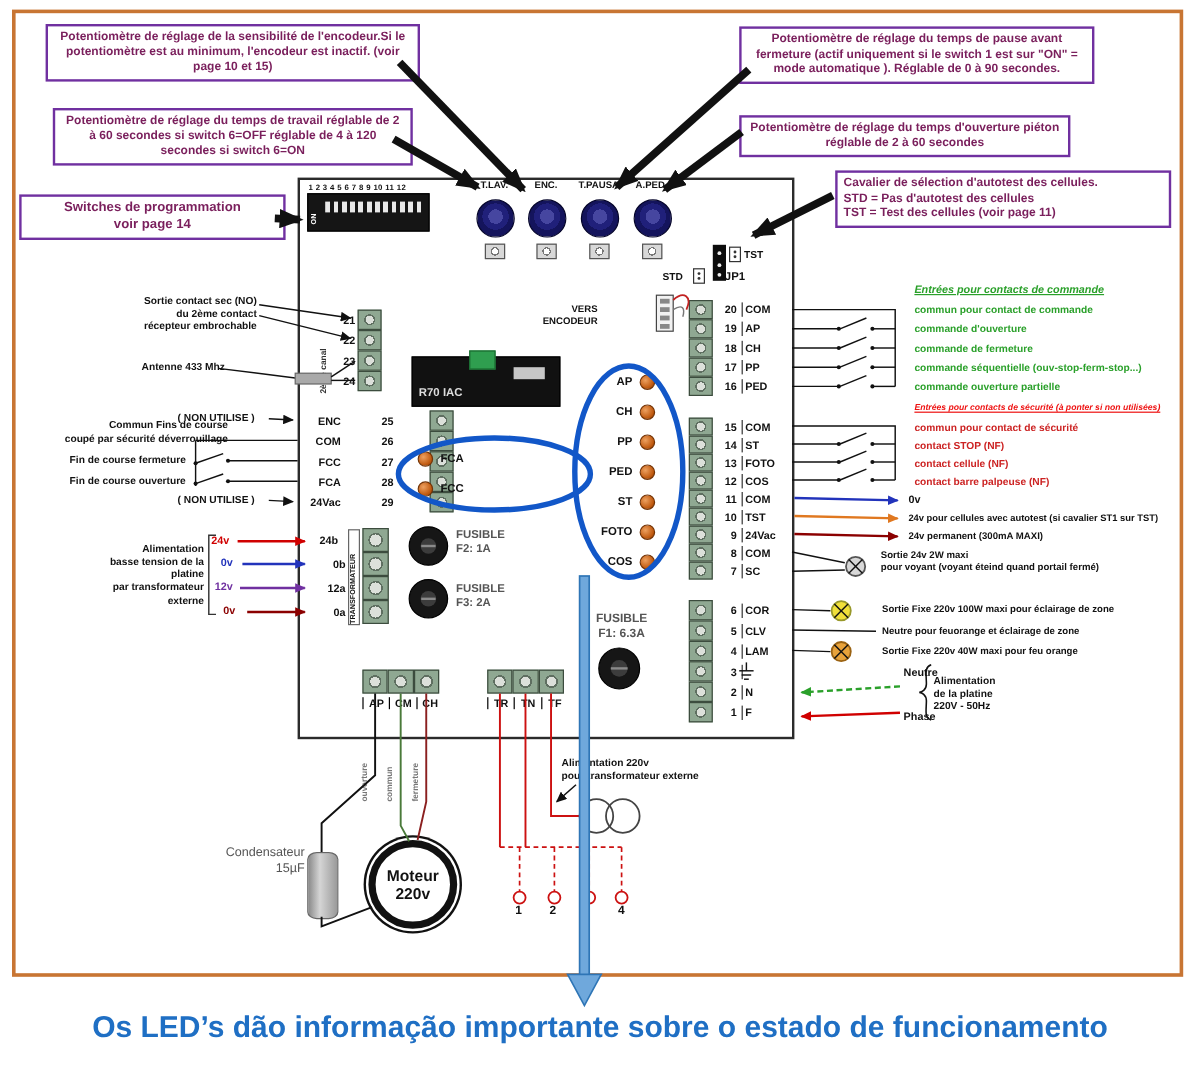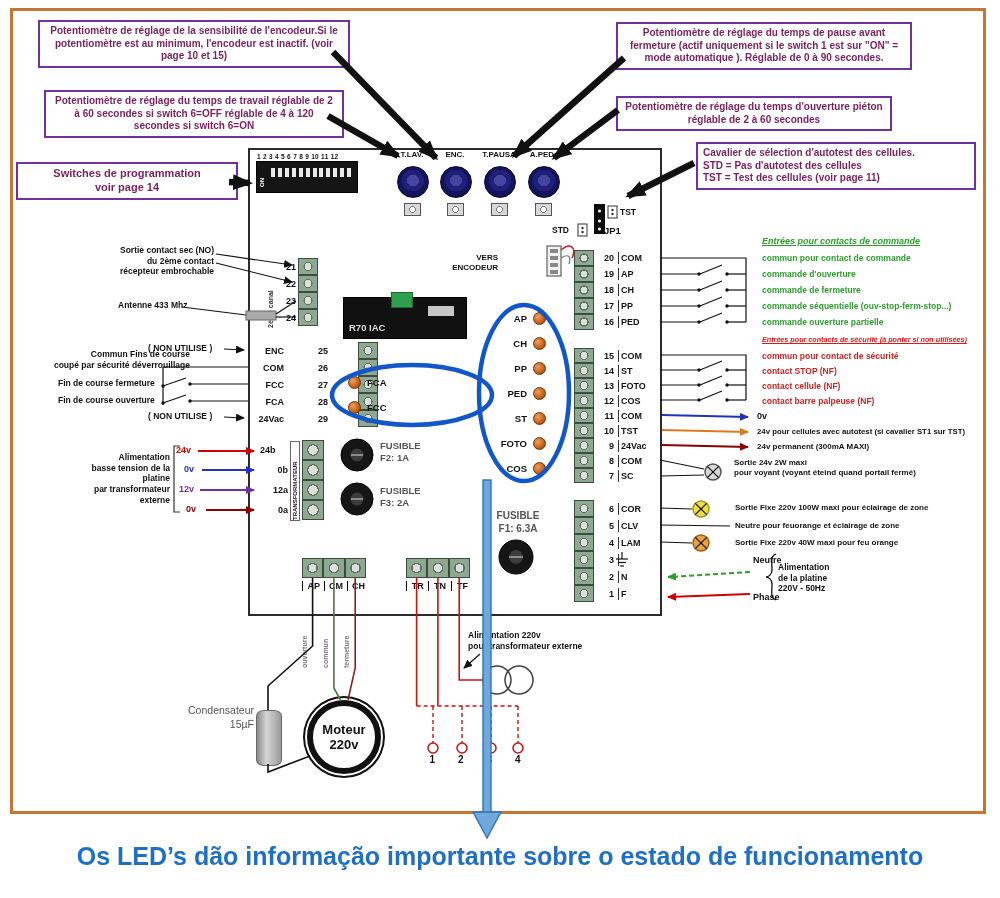--- a/index.html
+++ b/index.html
@@ -314,21 +314,21 @@
         <span class="tlabel" style="width:34px;text-align:right;padding-right:2px;">24Vac</span>
         <span class="tnum" style="width:14px;">29</span>
         <span class="screw"></span>
       </div>
 
   </div>
 
   <div class="abs gll" style="left:260px;top:440px;">
 
       <div class="trow">
-        <span class="tlabel" style="width:28px;text-align:left;">24b</span>
+        <span class="tlabel" style="width:28px;text-align:center;">24b</span>
         <span style="width:14px;"></span>
         <span class="screw"></span>
       </div>
 
       <div class="trow">
         <span class="tlabel" style="width:28px;text-align:right;">0b</span>
         <span style="width:14px;"></span>
         <span class="screw"></span>
       </div>
 

